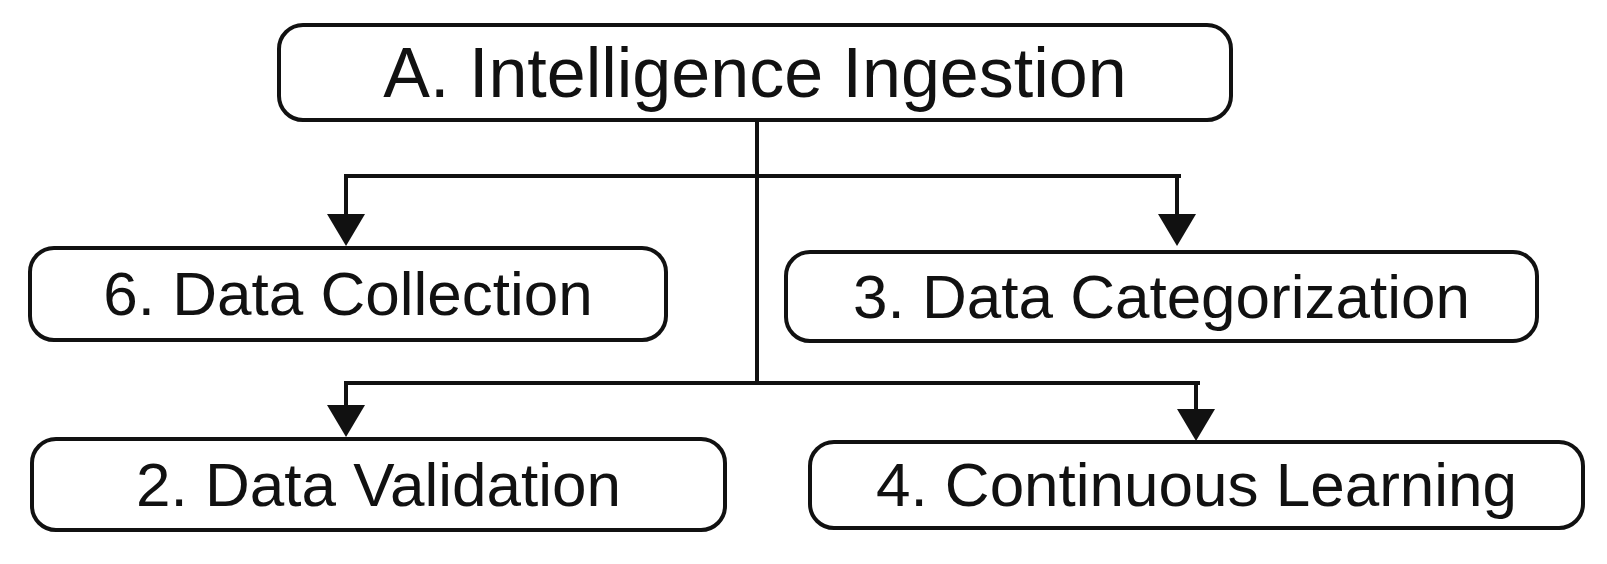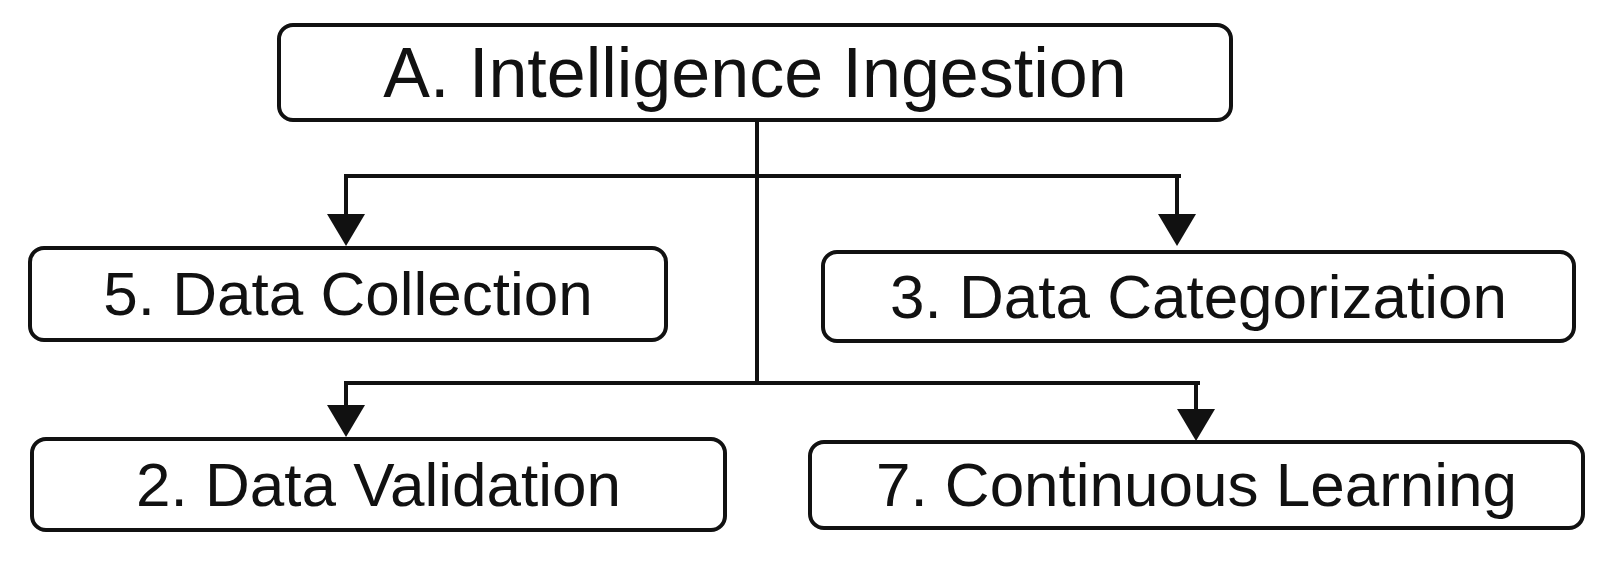--- a/index.html
+++ b/index.html
@@ -13,35 +13,35 @@
     height: 564px;
     background: var(--bg-color, #ffffff);
     font-family: "Liberation Sans", "DejaVu Sans", sans-serif;
     color: var(--text-color, #111111);
     overflow: hidden;
   }
   .node {
     position: absolute;
     box-sizing: border-box;
     border: 4px solid var(--line-color, #111111);
-    border-radius: 16px;
+    border-radius: 26px;
     background: #ffffff;
     display: flex;
     align-items: center;
     justify-content: center;
     white-space: nowrap;
     line-height: 1;
   }
   .node.root {
     left: 277px; top: 23px; width: 956px; height: 99px;
     font-size: 70px;
   }
   .node.child { font-size: 62px; }
   .node.c1 { left: 28px;  top: 246px; width: 640px; height: 96px; }
-  .node.c3 { left: 821px; top: 250px; width: 755px; height: 93px; }
+  .node.c3 { left: 784px; top: 250px; width: 755px; height: 93px; }
   .node.c2 { left: 30px;  top: 437px; width: 697px; height: 95px; }
   .node.c4 { left: 808px; top: 440px; width: 777px; height: 90px; }
 
   .line {
     position: absolute;
     background: var(--line-color, #111111);
   }
   .v-main    { left: 755px;  top: 122px; width: 4px;   height: 263px; }
   .h-branch1 { left: 344px;  top: 174px; width: 837px; height: 4px; }
   .h-branch2 { left: 344px;  top: 381px; width: 856px; height: 4px; }
@@ -66,33 +66,33 @@
 </head>
 <body>
 
 <div class="canvas">
 
   <div class="node root">
     <span>A. Intelligence Ingestion</span>
   </div>
 
   <div class="node child c1">
-    <span>5. Data Collection</span>
+    <span>6. Data Collection</span>
   </div>
 
   <div class="node child c3">
     <span>3. Data Categorization</span>
   </div>
 
   <div class="node child c2">
     <span>2. Data Validation</span>
   </div>
 
   <div class="node child c4">
-    <span>7. Continuous Learning</span>
+    <span>4. Continuous Learning</span>
   </div>
 
   <div class="line v-main"></div>
   <div class="line h-branch1"></div>
   <div class="line h-branch2"></div>
   <div class="line v-b1l"></div>
   <div class="line v-b1r"></div>
   <div class="line v-b2l"></div>
   <div class="line v-b2r"></div>
 

